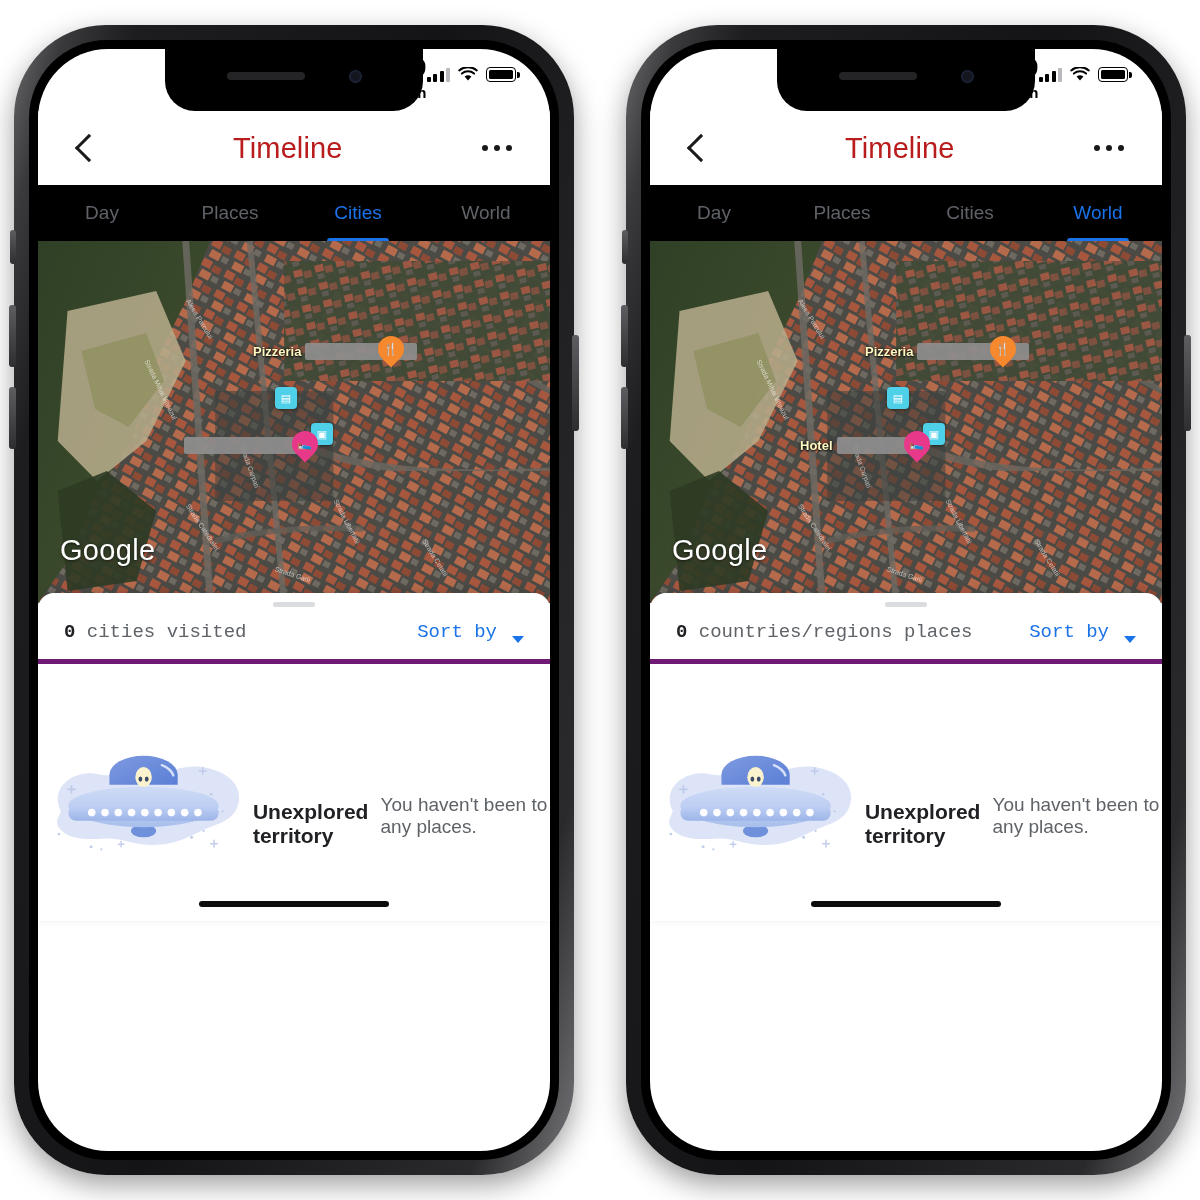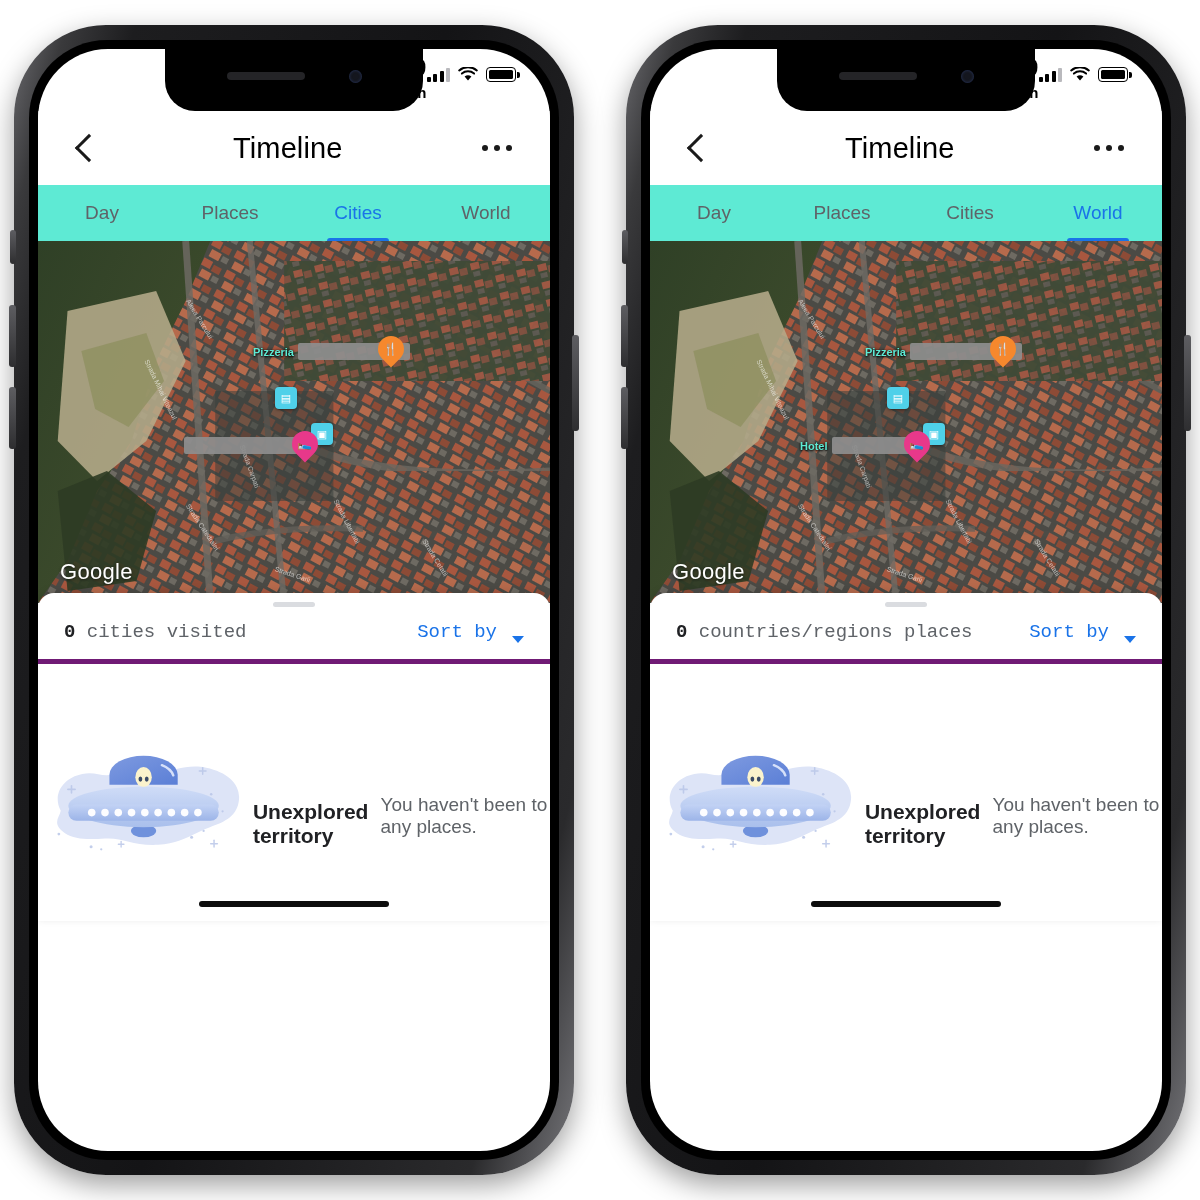--- a/index.html
+++ b/index.html
@@ -109,29 +109,29 @@
     padding: 0 30px;
     background: #fff;
   }
   .chev-back { width: 34px; height: 34px; position: relative; cursor: pointer; }
   .chev-back::before {
     content:""; position: absolute; left: 11px; top: 7px;
     width: 17px; height: 17px;
     border-left: 3.4px solid #1a1a1a; border-bottom: 3.4px solid #1a1a1a;
     transform: rotate(45deg);
   }
-  .appbar-title { font-size: 29px; font-weight: 400; color: #000000; letter-spacing: .1px; }
+  .appbar-title { font-size: 29px; font-weight: 400; color: #b91c1c; letter-spacing: .1px; }
   .dots { display: flex; gap: 5.5px; padding: 8px; cursor: pointer; }
   .dots i { width: 6.5px; height: 6.5px; border-radius: 50%; background: #1a1a1a; display:block; }
 
   
   .tabs {
     display: flex; align-items: stretch;
     height: 56px;
-    background: #5eead4;
+    background: #000000;
   }
   .tab {
     flex: 1;
     display: flex; align-items: center; justify-content: center;
     position: relative;
     font-size: 19px; color: #5f6368;
     cursor: pointer;
   }
   .tab.active { color: #1a73e8; font-weight: 500; }
   .tab.active::after {
@@ -143,29 +143,29 @@
 
   
   .map {
     position: relative;
     height: 362px;
     overflow: hidden;
     background: #55603f;
   }
   .map svg { position: absolute; inset: 0; width: 100%; height: 100%; display:block; }
   .google-wm {
-    position: absolute; left: 22px; bottom: 18px;
-    font-size: 22px; font-weight: 500; color: #fff;
+    position: absolute; left: 22px; bottom: 36px;
+    font-size: 29px; font-weight: 500; color: #fff;
     letter-spacing: .3px;
     text-shadow: 0 1px 3px rgba(0,0,0,.6);
     font-family: "Liberation Sans", sans-serif;
   }
   .maplabel {
     position: absolute;
-    font-size: 11px; color: #5eead4; font-weight: 600;
+    font-size: 13px; color: #fef9c3; font-weight: 600;
     text-shadow: 0 0 3px rgba(0,0,0,.9), 0 1px 2px rgba(0,0,0,.9);
     white-space: nowrap;
     display: flex; align-items: center; gap: 4px;
   }
   .redact { display: inline-block; height: 17px; background: #8e8e8e; border-radius: 2px; opacity: .92; }
   .pin {
     position: absolute;
     width: 26px; height: 34px;
   }
   .pin .head {

